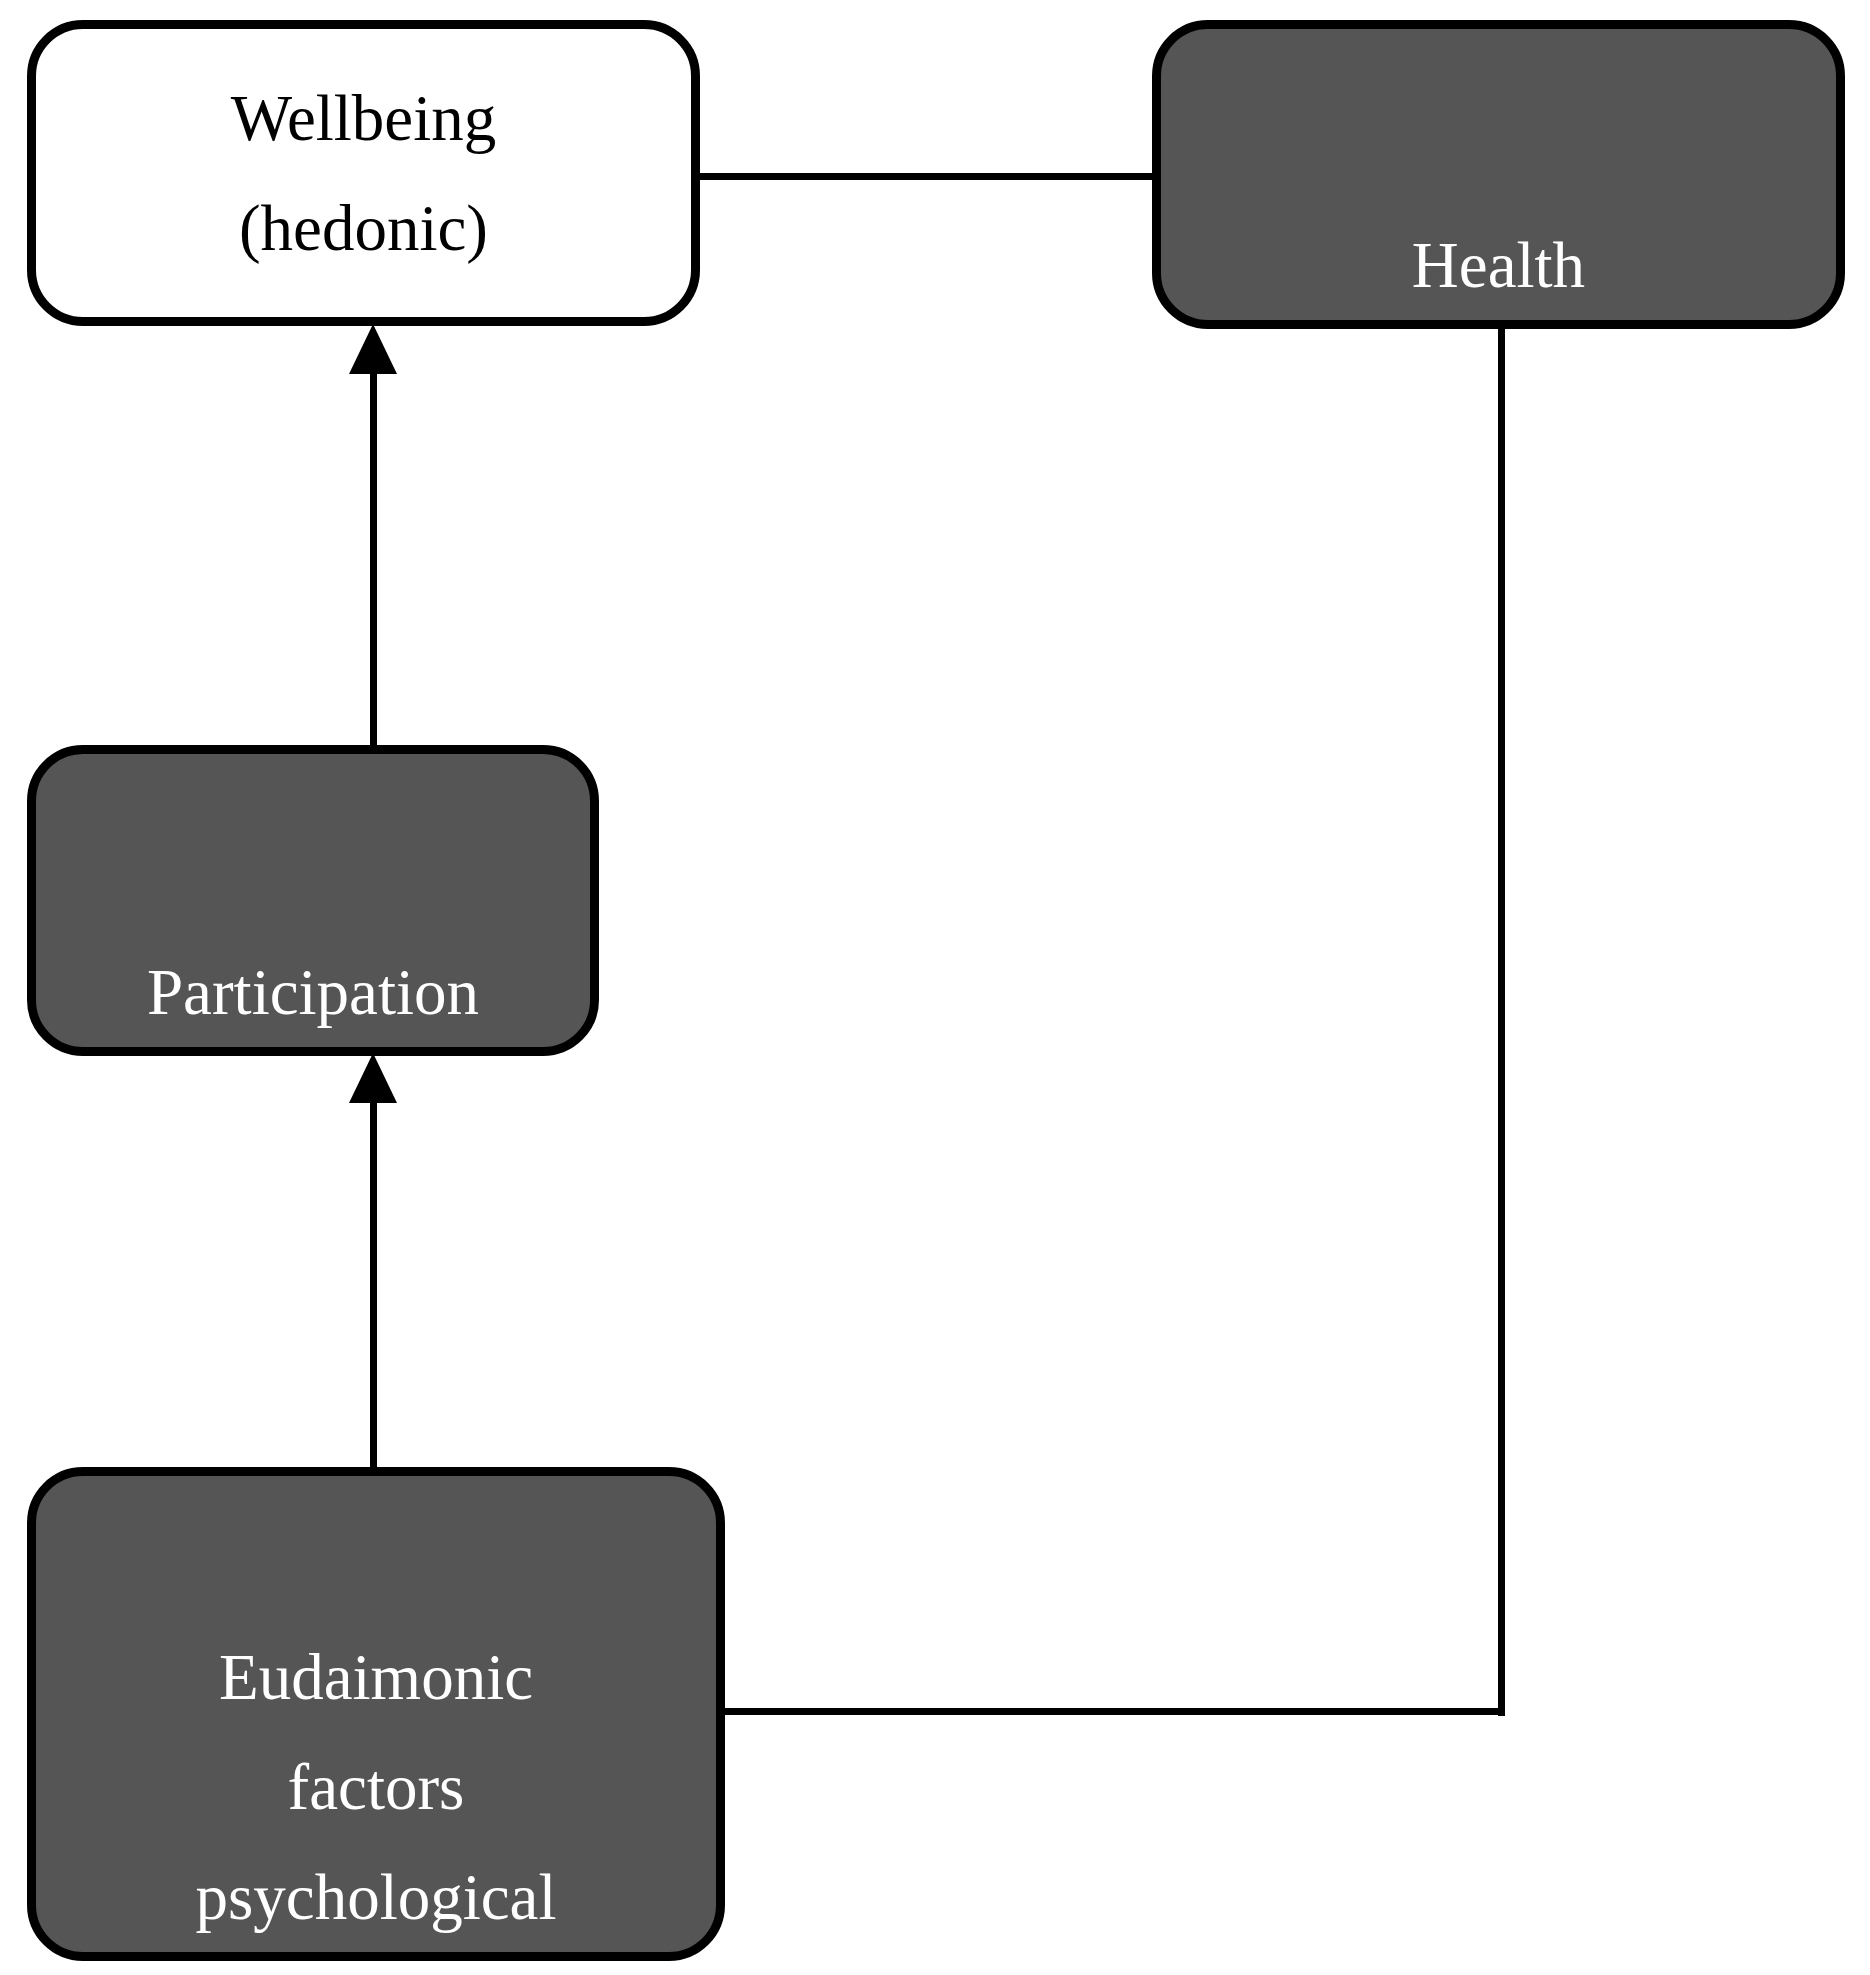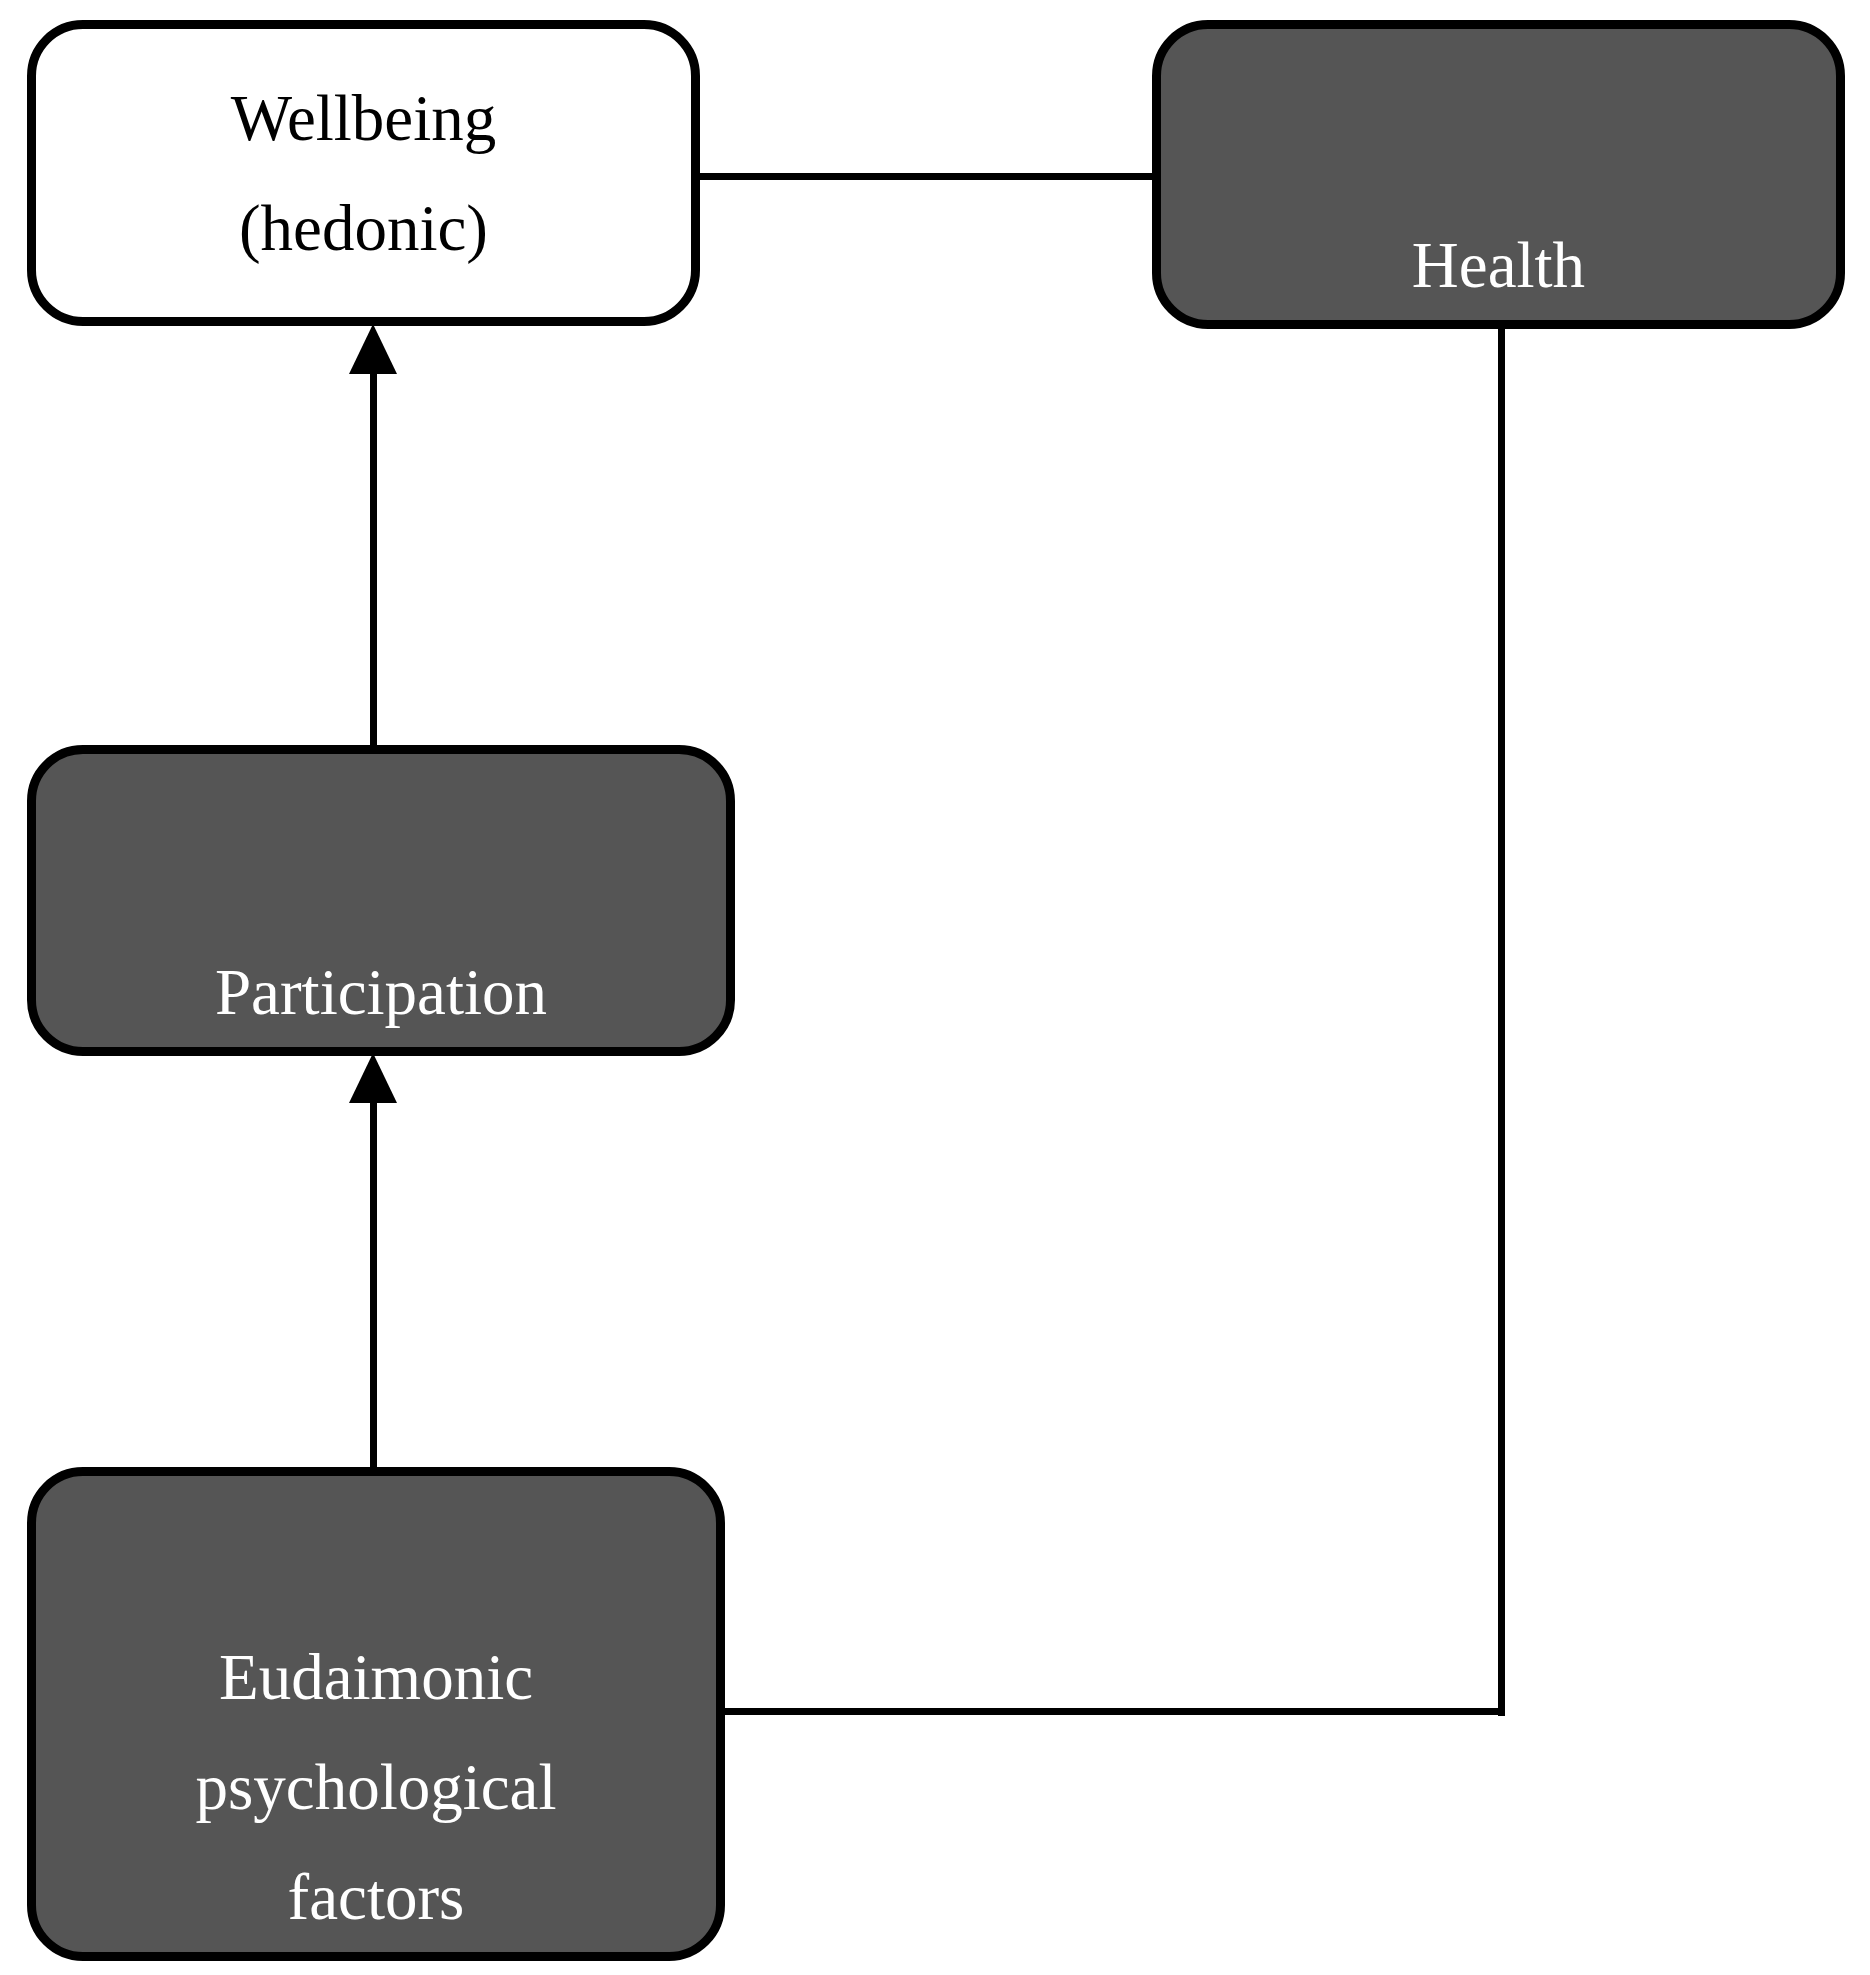--- a/index.html
+++ b/index.html
@@ -32,21 +32,21 @@
     background: var(--node-dark, #555555);
     color: var(--text-light, #ffffff);
     justify-content: flex-end;
   }
   .node.light {
     background: var(--node-light, #ffffff);
     color: var(--text-dark, #000000);
   }
   #node-wellbeing     { left: 27px;   top: 20px;   width: 673px; height: 306px; }
   #node-health        { left: 1152px; top: 20px;   width: 693px; height: 309px; }
-  #node-participation { left: 27px;   top: 745px;  width: 708px; height: 311px; }
+  #node-participation { left: 27px;   top: 745px;  width: 572px; height: 311px; }
   #node-eudaimonic    { left: 27px;   top: 1467px; width: 698px; height: 494px; }
 
   .edge {
     position: absolute;
     background: var(--border, #000000);
   }
   
   #edge-wellbeing-health {
     left: 693px; top: 173px; width: 463px; height: 7.2px;
   }
@@ -102,18 +102,18 @@
   <div class="node dark" id="node-health">
     <div>Health</div>
   </div>
 
   <div class="node dark" id="node-participation">
     <div>Participation</div>
   </div>
 
   <div class="node dark" id="node-eudaimonic">
     <div>Eudaimonic</div>
+    <div>factors</div>
     <div>psychological</div>
-    <div>factors</div>
   </div>
 
 </div>
 
 
 </body></html>

